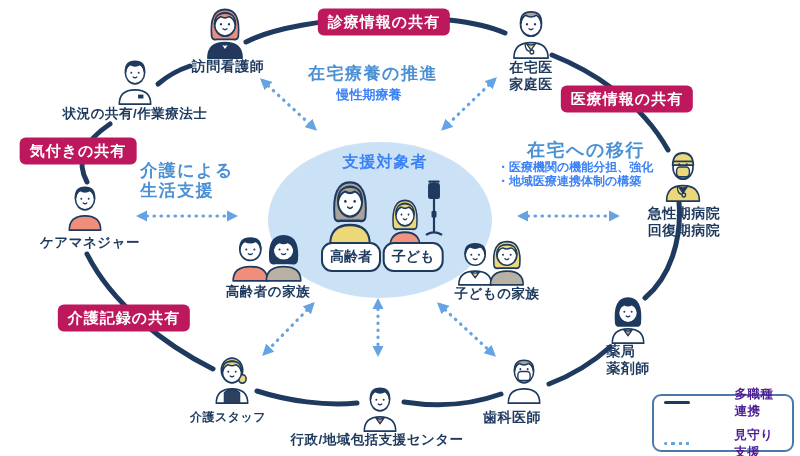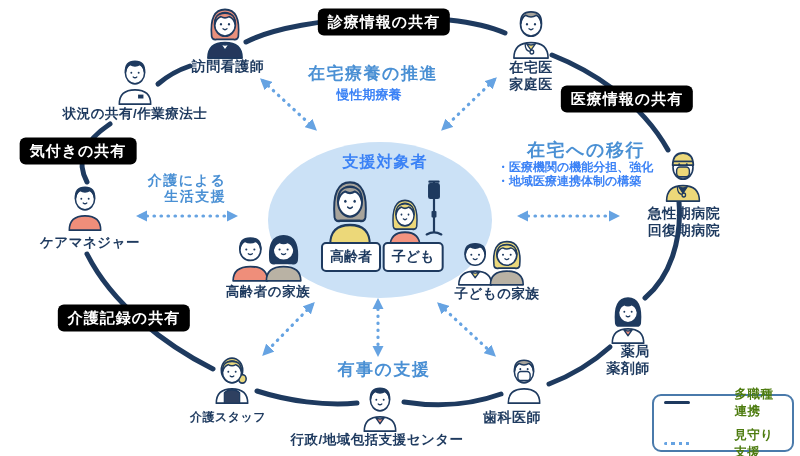--- a/index.html
+++ b/index.html
@@ -1,41 +1,41 @@
 <!DOCTYPE html>
 <html><head>
 <meta charset="utf-8">
 <style>
   html,body{margin:0;padding:0;background:#fff;}
   .stage{position:relative;width:800px;height:456px;background:#ffffff;overflow:hidden;
          font-family:"Liberation Sans", sans-serif;}
   .stage svg.wires{position:absolute;left:0;top:0;}
   .ctr{transform:translate(-50%,-50%);}
-  .badge{position:absolute;transform:translate(-50%,-50%);background:#000000;color:#fff;
+  .badge{position:absolute;transform:translate(-50%,-50%);background:#be185d;color:#fff;
          font-size:15px;font-weight:700;letter-spacing:1px;padding:4px 10px;border-radius:6px;
          white-space:nowrap;z-index:5;}
   .bnote{position:absolute;transform:translate(-50%,-50%);color:#4a90d4;font-weight:700;
-         letter-spacing:1.5px;white-space:nowrap;text-align:right;z-index:4;}
+         letter-spacing:1.5px;white-space:nowrap;text-align:left;z-index:4;}
   .dnote{position:absolute;color:#3b82f6;font-weight:700;white-space:nowrap;z-index:4;}
   .rlabel{position:absolute;transform:translate(-50%,-50%);color:#1e3a5f;font-weight:700;
-          font-size:13.5px;letter-spacing:0.5px;white-space:nowrap;text-align:right;
+          font-size:13.5px;letter-spacing:0.5px;white-space:nowrap;text-align:left;
           line-height:1.2;z-index:4;}
   .tag{position:absolute;transform:translate(-50%,-50%);background:#fff;border:2px solid #1e3a5f;
-       border-radius:5px;color:#1e3a5f;font-weight:700;font-size:14px;padding:4px 7px;
+       border-radius:11px;color:#1e3a5f;font-weight:700;font-size:14px;padding:4px 7px;
        white-space:nowrap;z-index:4;}
   .av{position:absolute;z-index:3;}
   .av svg{width:100%;height:100%;display:block;}
   .legend{position:absolute;left:652px;top:394px;width:142px;height:58px;background:#fff;
           border:2px solid #4a7aab;border-radius:9px;box-sizing:border-box;display:flex;
           flex-direction:column;justify-content:center;gap:7px;padding:6px 10px;z-index:5;}
   .lrow{display:flex;align-items:center;gap:8px;}
   .ls{width:36px;height:0;border-top:3.5px solid #1e3a5f;border-radius:2px;}
   .ld{width:36px;height:3.5px;border-radius:2px;
       background:repeating-linear-gradient(90deg,#66a3e2 0 3px,transparent 3px 7.5px);}
-  .ltxt{color:#4d7c0f;font-weight:700;font-size:12.5px;letter-spacing:0.5px;margin-left:36px;}
+  .ltxt{color:#4c1d95;font-weight:700;font-size:12.5px;letter-spacing:0.5px;margin-left:36px;}
 </style>
 </head>
 <body>
 
 <div class="stage">
 
   <svg class="wires" width="800" height="456" viewBox="0 0 800 456">
     <defs>
       <marker id="ah" viewBox="0 0 10 10" refX="6.5" refY="5" markerWidth="3.6" markerHeight="3.6" orient="auto-start-reverse">
           <path d="M0,0 L10,5 L0,10 Z" fill="#66a3e2"></path>
@@ -74,26 +74,25 @@
 
   <div class="bnote" style="left:373px;top:73px;font-size:17px">在宅療養の推進</div>
   <div class="dnote ctr" style="left:369px;top:95px;font-size:13px">慢性期療養</div>
 
   <div class="bnote" style="left:586px;top:150px;font-size:18px">在宅への移行</div>
   <div class="dnote" style="left:497px;top:160px;font-size:12px;line-height:1.18">
     <div>・医療機関の機能分担、強化</div>
     <div>・地域医療連携体制の構築</div>
   </div>
 
-  <div class="bnote" style="left:187px;top:188px;font-size:14px;line-height:1.15">
+  <div class="bnote" style="left:187px;top:181px;font-size:17px;line-height:1.15">
     <div>介護による</div>
     <div>生活支援</div>
   </div>
 
-  <div class="bnote" style="left:384px;top:369px;font-size:17px">有事の支援</div>
 
   <div class="dnote ctr" style="left:385px;top:162px;font-size:16px;letter-spacing:1px">支援対象者</div>
   <div class="av" style="left:321px;top:174px;width:58px;height:72px">
       <svg viewBox="0 0 60 60" preserveAspectRatio="none">
         <path d="M14,36 Q11,7 30,7 Q49,7 46,36 Q45,40 40,39 L20,39 Q15,40 14,36Z" fill="#a8a49b" stroke="#1e3a5f" stroke-width="2" stroke-linejoin="round"></path>
         <circle cx="30" cy="23" r="12.5" fill="#fff" stroke="#1e3a5f" stroke-width="2"></circle>
         <path d="M17.8,23 Q17,10.8 30,10.8 Q43,10.8 42.2,23 Q40.5,16.2 35,14.6 Q30,17.2 25,14.6 Q19.5,16.2 17.8,23Z" fill="#a8a49b" stroke="#1e3a5f" stroke-width="1.8" stroke-linejoin="round"></path>
         <circle cx="25.2" cy="22.8" r="1.25" fill="#1e3a5f"></circle>
         <circle cx="34.8" cy="22.8" r="1.25" fill="#1e3a5f"></circle>
         <path d="M27.6,27.6 Q30,29.6 32.4,27.6" fill="none" stroke="#1e3a5f" stroke-width="1.5" stroke-linecap="round"></path>

